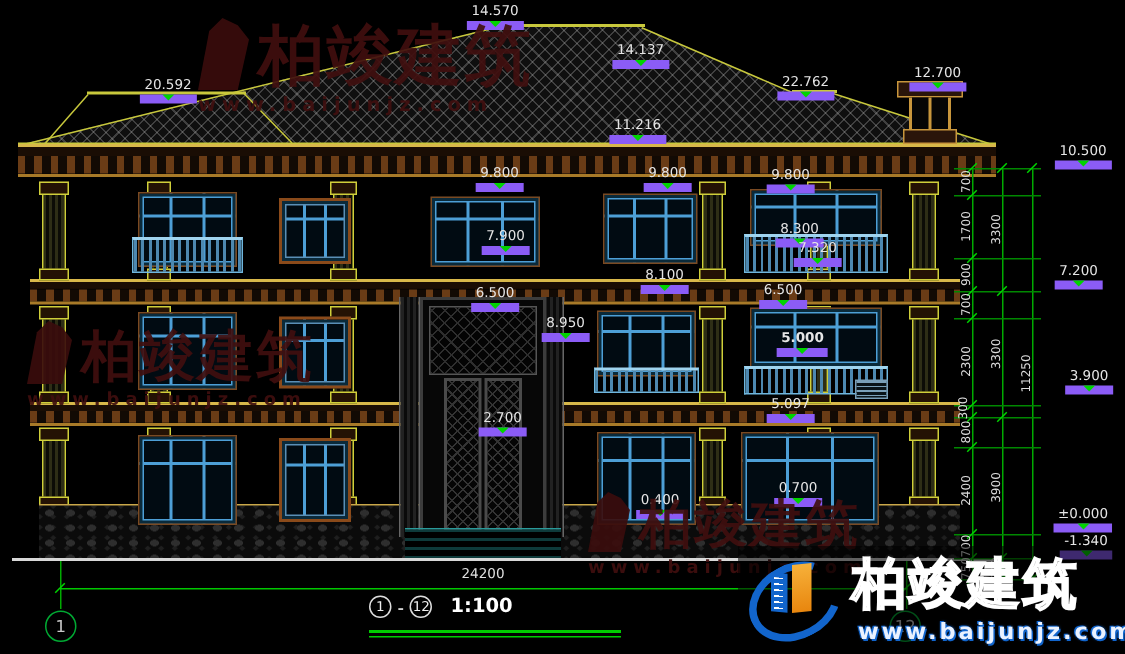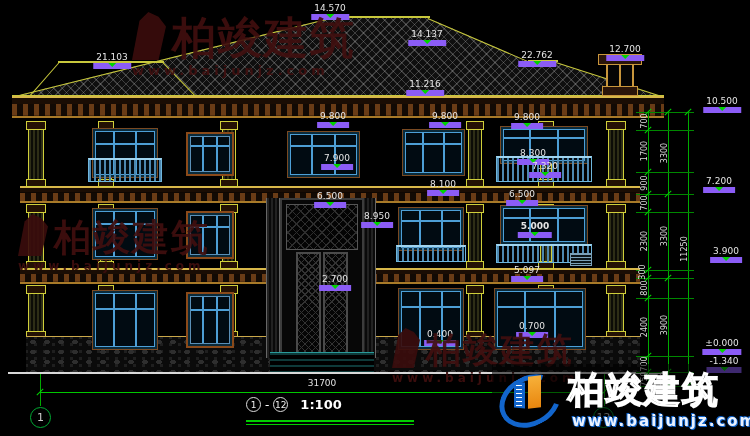--- a/index.html
+++ b/index.html
@@ -174,21 +174,21 @@
   <div class="door-leaf" style="left:296px;top:252px;width:25px;height:102px;"></div>
   <div class="door-leaf" style="left:323px;top:252px;width:25px;height:102px;"></div>
   <div class="steps" style="left:270px;top:352px;width:104px;height:20px;"></div>
 
   <div class="ground" style="left:8px;top:372px;width:655px;"></div>
   <div class="vln" style="left:40px;top:374px;height:32px;"></div>
   <div class="vln" style="left:604px;top:374px;height:32px;"></div>
   <div class="gline" style="left:40px;top:392px;width:565px;"></div>
   <div class="tk" style="left:40px;top:392px;"></div>
   <div class="tk" style="left:604px;top:392px;"></div>
-  <span class="dimtxt" style="left:322px;top:378px;">31700</span>
+  <span class="dimtxt" style="left:322px;top:378px;">24200</span>
   <div class="bub" style="left:30px;top:407px;">
       <span style="position:static">1</span>
     </div>
   <div class="bub" style="left:593px;top:407px;">
       <span style="position:static">12</span>
     </div>
 
   <div class="vln" style="left:648px;top:112px;height:274px;"></div>
   <div class="vln" style="left:668px;top:112px;height:274px;"></div>
   <div class="vln" style="left:688px;top:112px;height:274px;"></div>
@@ -235,21 +235,21 @@
   <span class="vdim" style="left:644px;top:364px;">700</span>
   <span class="vdim" style="left:644px;top:379px;">750</span>
   <span class="vdim" style="left:664px;top:153px;">3300</span>
   <span class="vdim" style="left:664px;top:236px;">3300</span>
   <span class="vdim" style="left:664px;top:325px;">3900</span>
   <span class="vdim" style="left:664px;top:379px;">750</span>
   <span class="vdim" style="left:684px;top:249px;">11250</span>
 
   <span class="elev" style="left:330px;top:3px;">14.570</span>
   <span class="elev" style="left:427px;top:16px;margin-top:13px;">14.137</span>
-  <span class="elev" style="left:112px;top:52px;">21.103</span>
+  <span class="elev" style="left:112px;top:52px;">20.592</span>
   <span class="elev" style="left:537px;top:50px;">22.762</span>
   <span class="elev" style="left:625px;top:44px;">12.700</span>
   <span class="elev" style="left:425px;top:79px;text-align:center;">11.216</span>
 
   <span class="elev" style="left:333px;top:111px;">9.800</span>
   <span class="elev" style="left:445px;top:111px;">9.800</span>
   <span class="elev" style="left:527px;top:112px;">9.800</span>
   <span class="elev" style="left:337px;top:153px;">7.900</span>
   <span class="elev" style="left:443px;top:151px;margin-top:28px;">8.100</span>
   <span class="elev" style="left:533px;top:148px;">8.300</span>

